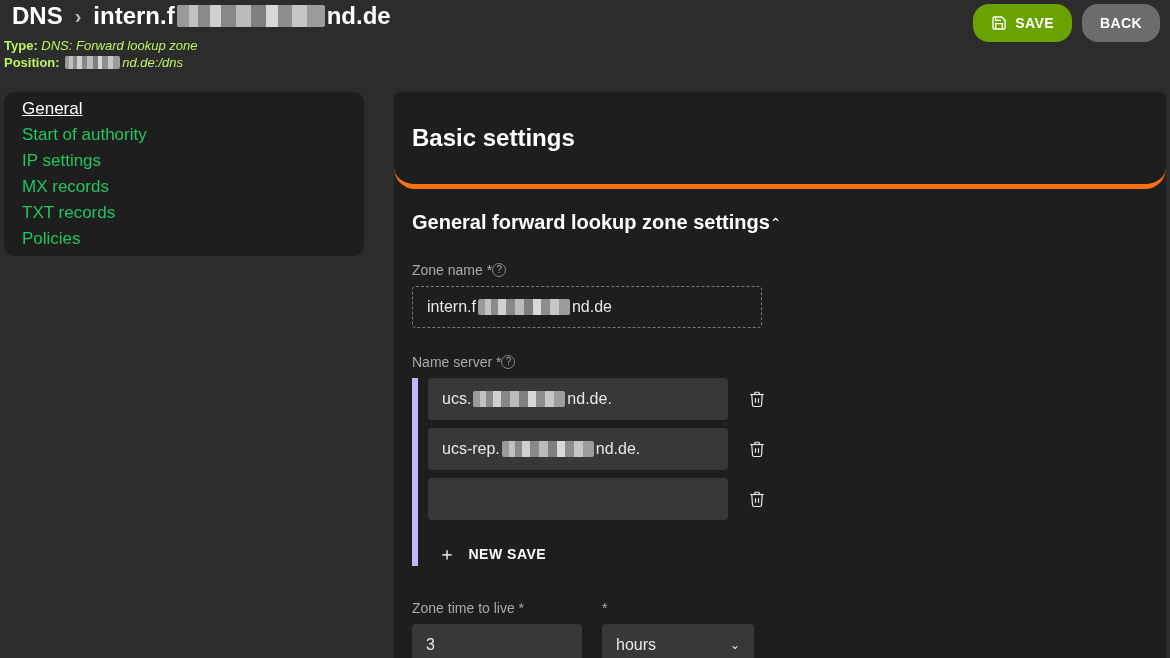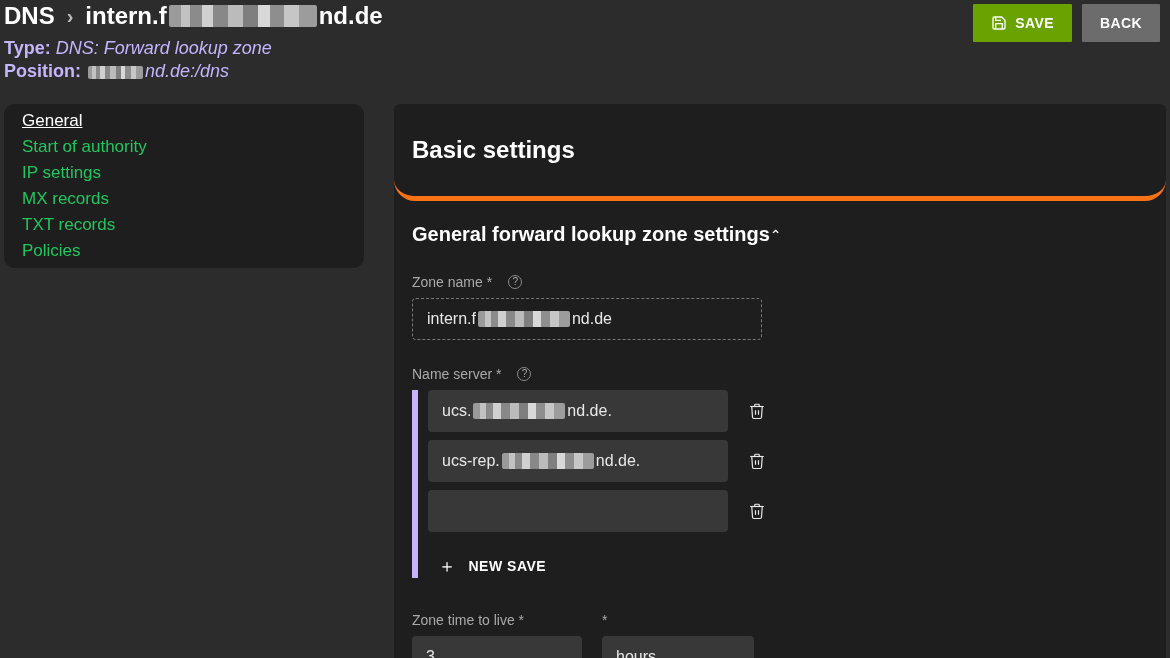--- a/index.html
+++ b/index.html
@@ -19,45 +19,46 @@
     padding: 2px 10px 0 4px;
   }
 
   .crumb-area { padding-top: 0; }
   .breadcrumb {
     display: flex;
     align-items: center;
     gap: 12px;
     font-size: 24px;
     font-weight: 700;
+    margin-left: 8px;
   }
   .breadcrumb .root { color: #fff; font-weight: 700; }
   .breadcrumb .chev { color: #bbb; font-size: 20px; }
   .breadcrumb .zone { color: #fff; font-weight: 700; display:flex; align-items:center; gap:0; }
   .pix {
     display:inline-block;
     background:
       linear-gradient(90deg,#9a9a9a 0 8%,#c2c2c2 8% 14%,#8b8b8b 14% 22%,#d0d0d0 22% 30%,#888 30% 40%,#bbb 40% 50%,#7f7f7f 50% 60%,#d8d8d8 60% 68%,#8e8e8e 68% 78%,#c6c6c6 78% 88%,#9c9c9c 88% 100%);
     filter: blur(0.4px);
     border-radius:2px;
   }
   .pix.title { width:148px; height:22px; margin:0 2px; vertical-align: -3px;}
   .pix.small { width:55px; height:13px; margin:0 2px; vertical-align:-2px;}
   .pix.field { width:92px; height:16px; margin:0 2px; vertical-align:-3px;}
 
-  .meta { font-size: 18px; margin-top: 8px; color: #c4b5fd; font-weight:700;}
+  .meta { font-size: 13px; margin-top: 8px; color: #bef264; font-weight:700;}
   .meta .label { font-weight: 700; }
   .meta .value  { font-style: italic; font-weight:400;}
   .meta-row2 { margin-top:2px;}
 
   .top-buttons { display: flex; gap: 10px; padding-top: 2px;}
   .btn {
     height: 38px;
     border: none;
-    border-radius: 1px;
+    border-radius: 16px;
     font-weight: 700;
     font-size: 14px;
     letter-spacing: 0.4px;
     padding: 0 18px;
     display: inline-flex;
     align-items: center;
     gap: 8px;
     cursor: pointer;
     color: #fff;
   }
@@ -109,21 +110,21 @@
     margin-bottom: 28px;
   }
   .section-title-row h2 { font-size: 20px; font-weight: 700; color:#fff;}
   .chev-up { color:#fff; font-size:14px; }
 
   .field-label {
     font-size: 14px;
     color: #aaa;
     display:flex;
     align-items:center;
-    gap:16px;
+    gap:0;
     margin-bottom: 8px;
   }
   .info-icon {
     width:14px; height:14px; border:1px solid #888; border-radius:50%;
     display:inline-flex; align-items:center; justify-content:center;
     font-size:10px; color:#aaa; line-height:1;
   }
 
   .zone-name-box {
     width: 350px;

